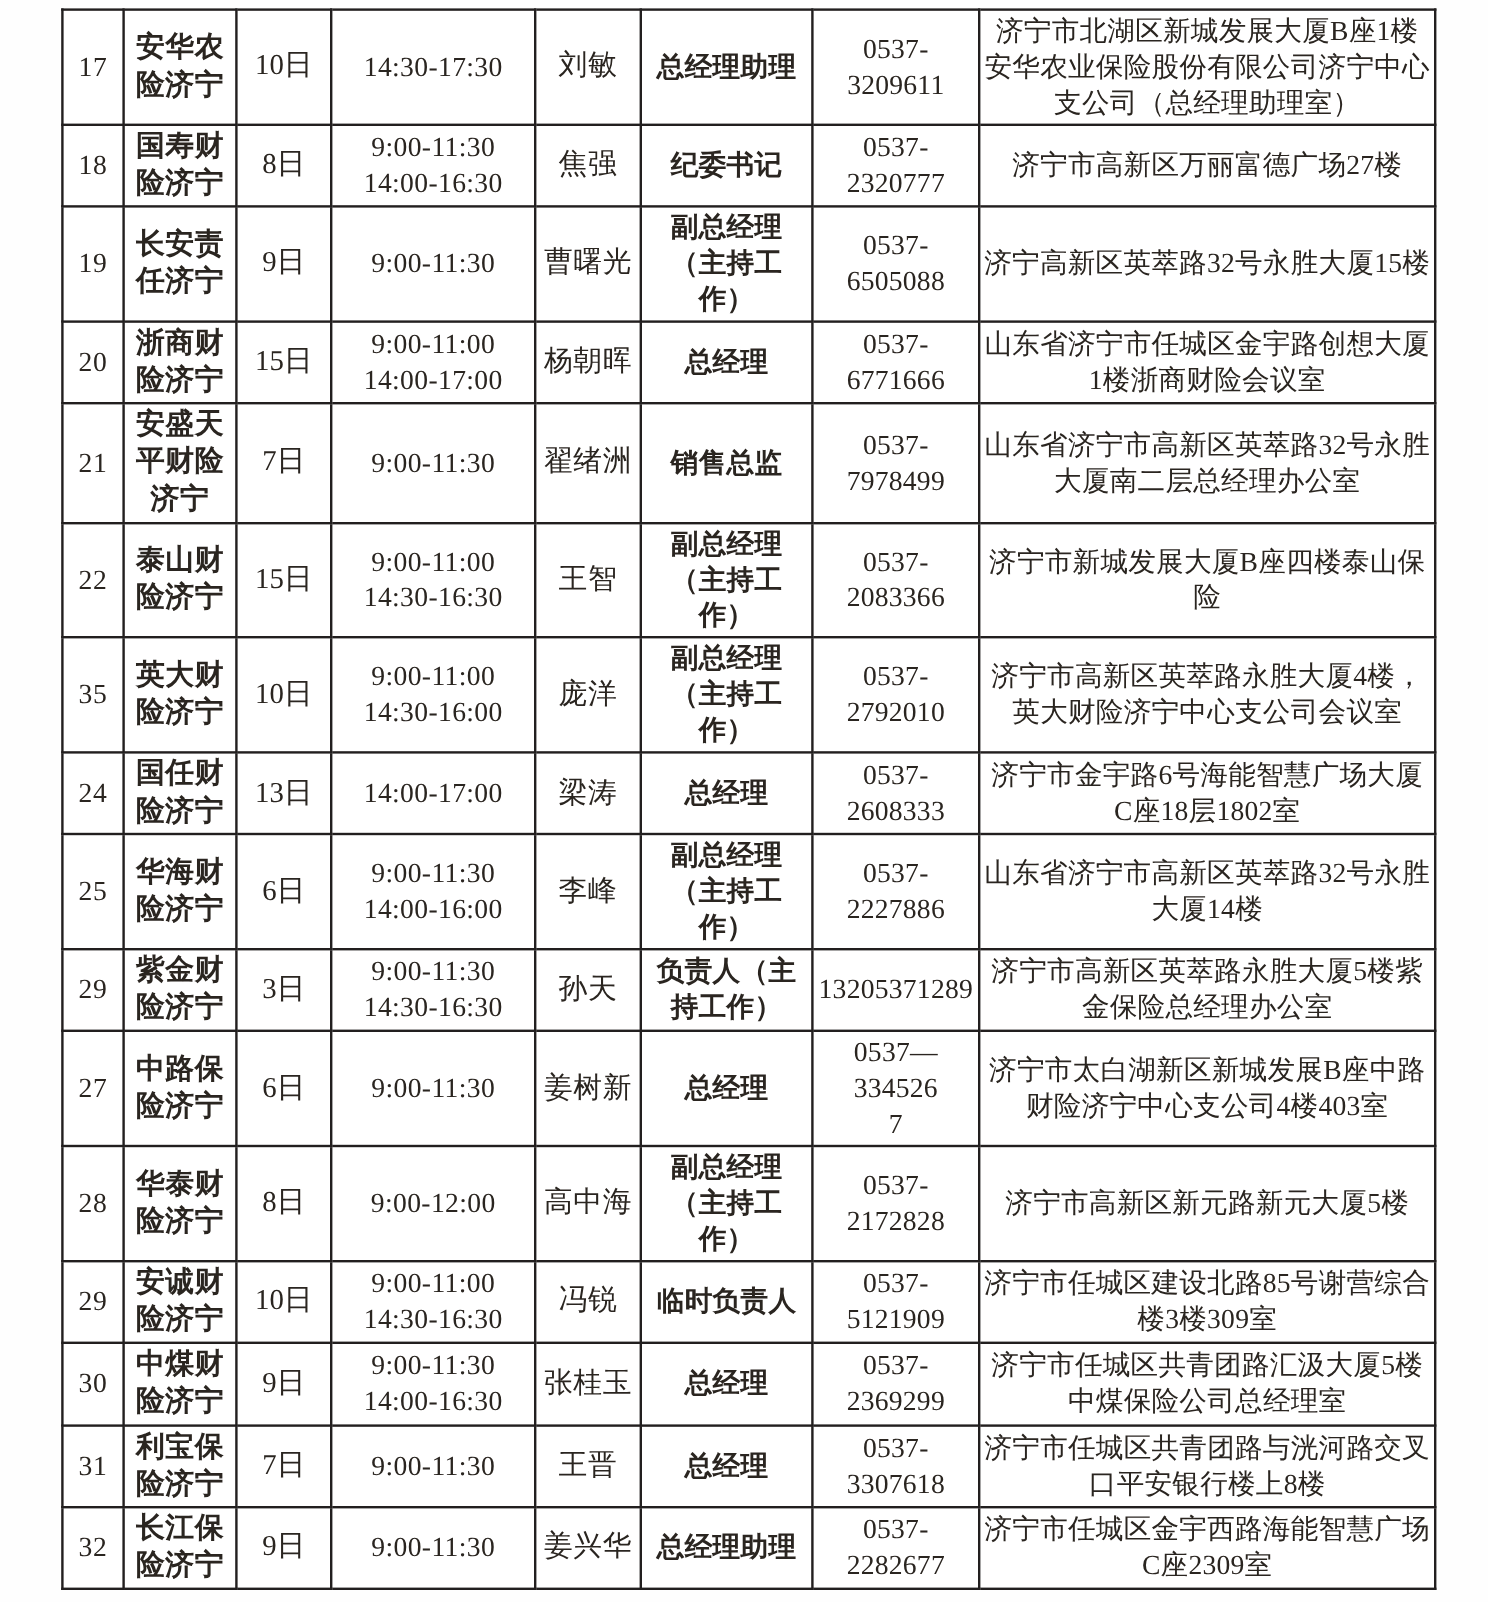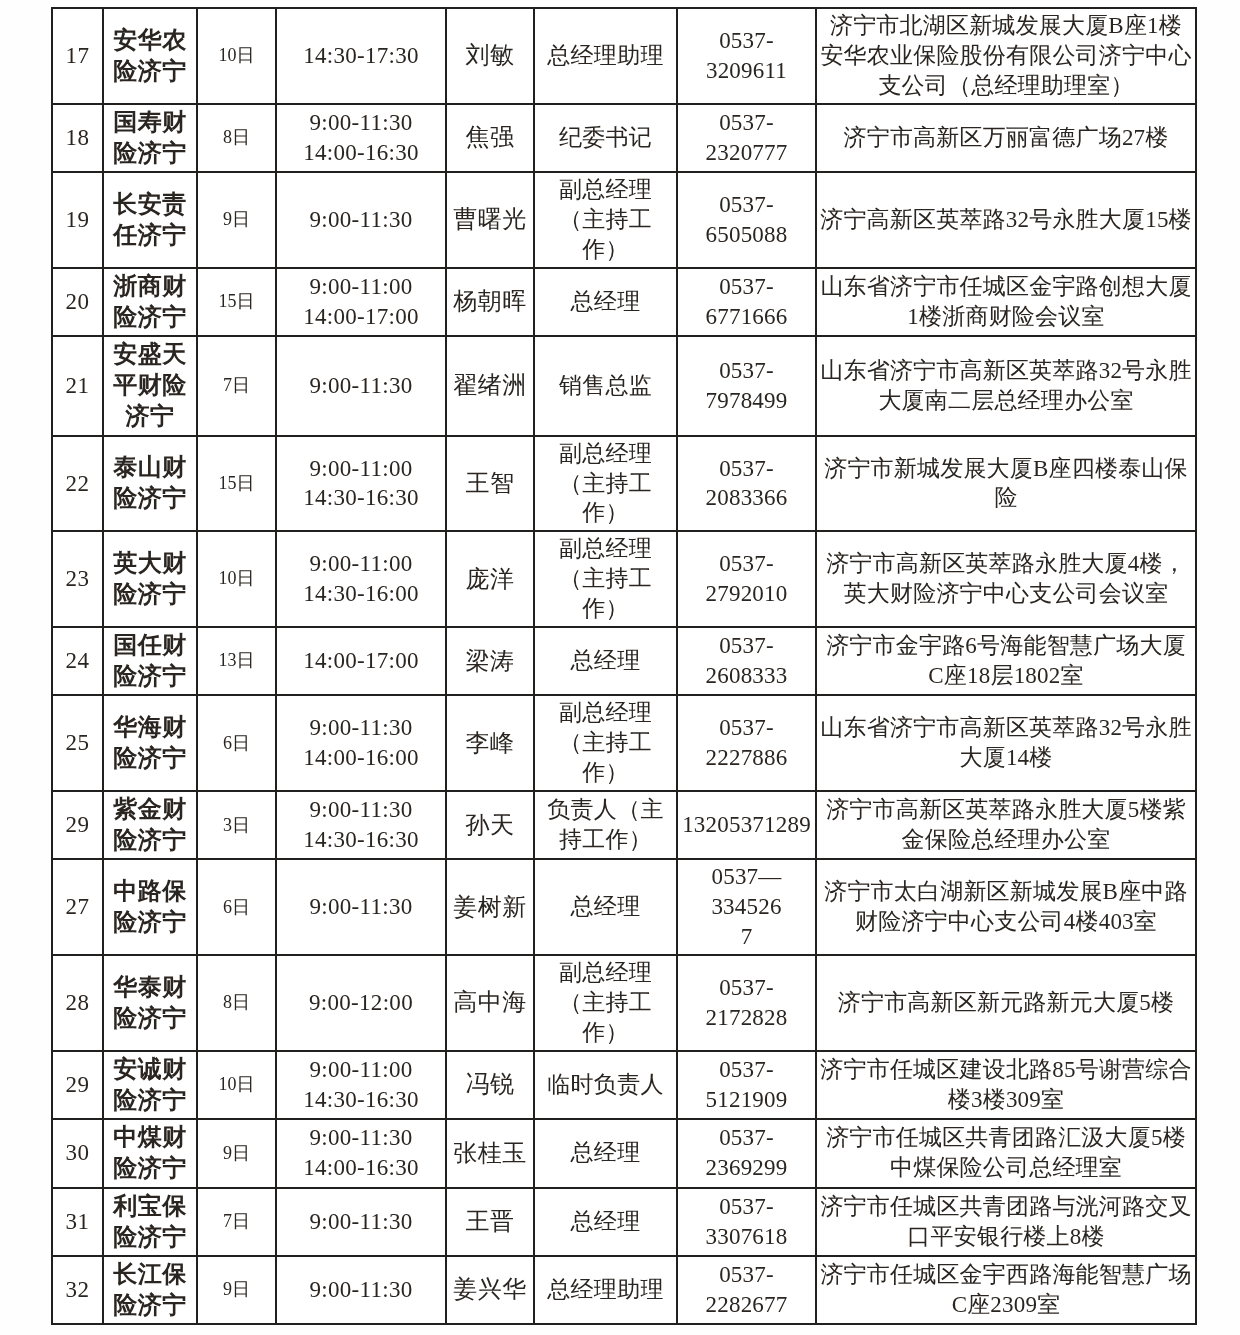--- a/index.html
+++ b/index.html
@@ -50,34 +50,35 @@
   .cell-index {
     font-size: 23px;
     letter-spacing: 0.5px;
   }
   .cell-company {
     font-size: 24px;
     letter-spacing: 0.5px;
     font-weight: bold;
   }
   .cell-date {
-    font-size: 18px;
+    font-size: 24px;
   }
   .cell-time {
     font-size: 23px;
     letter-spacing: 0.3px;
     white-space: pre-line;
   }
   .cell-person {
     font-size: 24px;
     letter-spacing: 0.5px;
   }
   .cell-title {
     font-size: 23px;
     letter-spacing: 0.3px;
+    font-weight: bold;
   }
   .cell-phone {
     font-size: 23px;
     letter-spacing: 0.2px;
     white-space: pre-line;
   }
   .cell-address {
     font-size: 23px;
     letter-spacing: 0.2px;
     padding-left: 8px;
@@ -171,21 +172,21 @@
           <td class="cell-date">15日</td>
           <td class="cell-time">9:00-11:00
 14:30-16:30</td>
           <td class="cell-person">王智</td>
           <td class="cell-title">副总经理（主持工作）</td>
           <td class="cell-phone">0537-
 2083366</td>
           <td class="cell-address">济宁市新城发展大厦B座四楼泰山保险</td>
         </tr>
         <tr>
-          <td class="cell-index">23</td>
+          <td class="cell-index">35</td>
           <td class="cell-company">英大财
 险济宁</td>
           <td class="cell-date">10日</td>
           <td class="cell-time">9:00-11:00
 14:30-16:00</td>
           <td class="cell-person">庞洋</td>
           <td class="cell-title">副总经理（主持工作）</td>
           <td class="cell-phone">0537-
 2792010</td>
           <td class="cell-address">济宁市高新区英萃路永胜大厦4楼，英大财险济宁中心支公司会议室</td>

